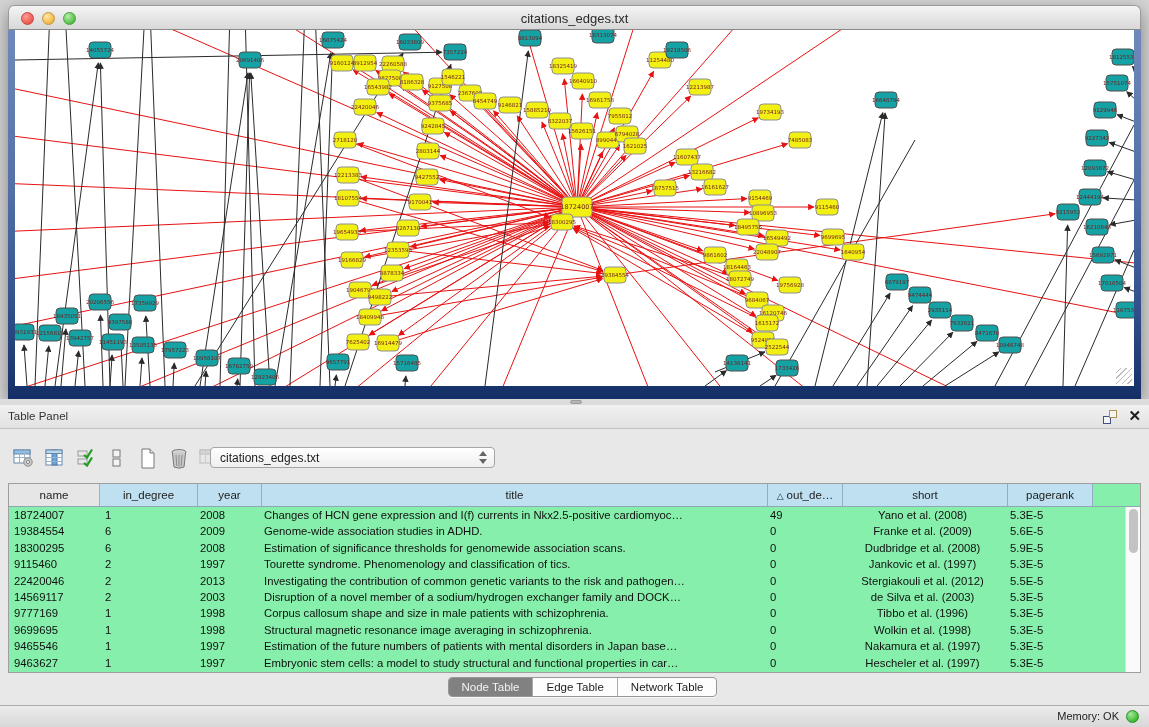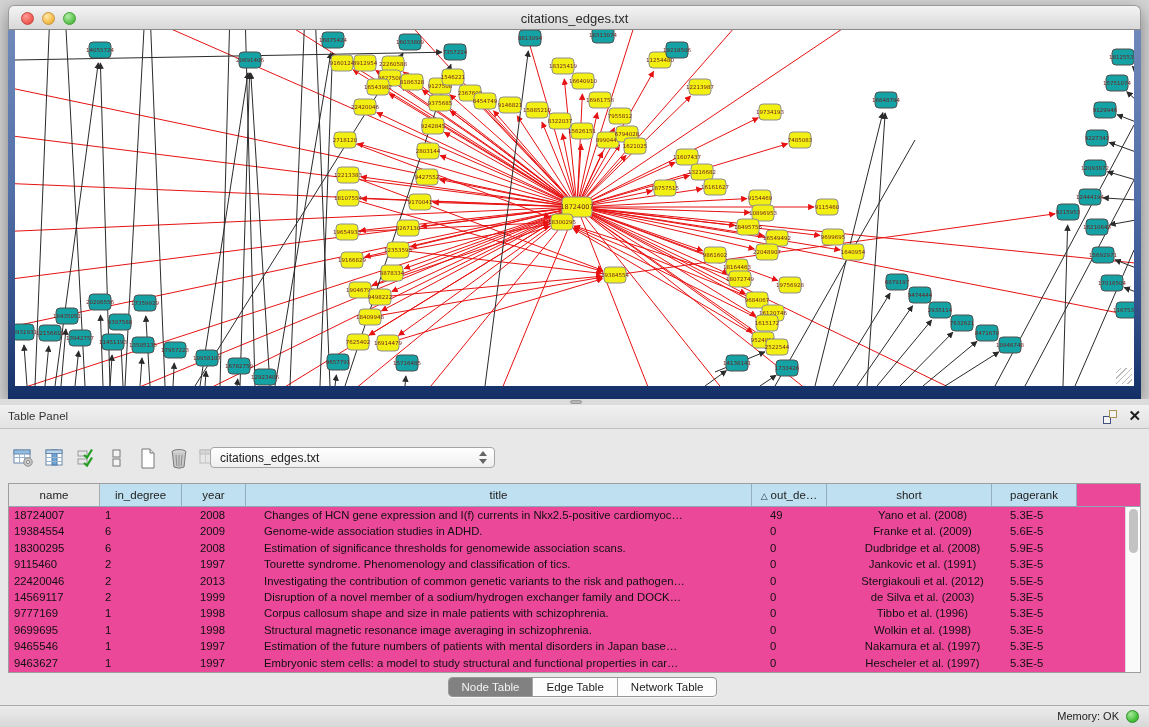--- a/index.html
+++ b/index.html
@@ -48,21 +48,21 @@
   .tb-btn svg { display:block; }
   .net-select { position:absolute; left:210px; top:4px; width:285px; height:21px; background:linear-gradient(#ffffff,#efefef);
     border:1px solid #a5a5a5; border-radius:4px; cursor:pointer; }
   .net-select .val { position:absolute; left:9px; top:3px; font-size:12px; color:#1c1c1c; }
   .spin { position:absolute; right:7px; top:3px; }
   .spin .up   { width:0; height:0; border-left:4px solid transparent; border-right:4px solid transparent; border-bottom:5px solid #666; margin-bottom:3px; }
   .spin .down { width:0; height:0; border-left:4px solid transparent; border-right:4px solid transparent; border-top:5px solid #666; }
 
   
   .table-wrap { position:absolute; left:8px; top:78px; width:1133px; height:190px;
-    background:#ec4899; border:1px solid #9e9e9e; }
+    background:#86efac; border:1px solid #9e9e9e; }
   .thead { display:flex; height:23px; border-bottom:1px solid #8fa6b5; }
   .th { flex:0 0 auto; background:#bfe0f0; border-right:1px solid #93aebf; text-align:center;
     font-size:11.5px; color:#1d1d1d; line-height:22px; overflow:hidden; white-space:nowrap; cursor:pointer; }
   .th.gray { background:#e6e6e6; border-right:1px solid #adadad; }
   .th .sort { font-size:9px; margin-right:3px; color:#234; }
   .tbody { position:absolute; left:0; top:23px; right:15px; bottom:0; overflow:hidden; }
   .tr { display:flex; height:16.4px; cursor:default; }
   .td { flex:0 0 auto; font-size:11.3px; color:#101010; line-height:16px;
     white-space:nowrap; overflow:hidden; padding-left:5px; }
   .td.center { text-align:center; padding-left:0; }
@@ -809,21 +809,21 @@
       <div class="spin">
           <div class="up"></div>
           <div class="down"></div>
         </div>
     </div>
   </div>
 
   <div class="table-wrap">
     <div class="thead" id="thead">
         <div class="th gray" style="width: 91px;"><span>name</span></div>
-        <div class="th" style="width: 82px;"><span>in_degree</span></div>
+        <div class="th" style="width: 98px;"><span>in_degree</span></div>
         <div class="th" style="width: 64px;"><span>year</span></div>
         <div class="th" style="width: 506px;"><span>title</span></div>
         <div class="th" style="width: 75px;"><span class="sort">△</span><span>out_de…</span></div>
         <div class="th" style="width: 165px;"><span>short</span></div>
         <div class="th" style="width: 85px;"><span>pagerank</span></div>
       </div>
     <div class="tbody" id="tbody">
         <div class="tr">
           <div class="td" style="width: 91px;">18724007</div>
           <div class="td" style="width: 95px;">1</div>
@@ -850,36 +850,36 @@
           <div class="td" style="width: 75px;">0</div>
           <div class="td center" style="width: 165px;">Dudbridge et al. (2008)</div>
           <div class="td" style="width: 85px;">5.9E-5</div>
         </div>
         <div class="tr">
           <div class="td" style="width: 91px;">9115460</div>
           <div class="td" style="width: 95px;">2</div>
           <div class="td" style="width: 64px;">1997</div>
           <div class="td" style="width: 506px;">Tourette syndrome. Phenomenology and classification of tics.</div>
           <div class="td" style="width: 75px;">0</div>
-          <div class="td center" style="width: 165px;">Jankovic et al. (1991)</div>
+          <div class="td center" style="width: 165px;">Jankovic et al. (1997)</div>
           <div class="td" style="width: 85px;">5.3E-5</div>
         </div>
         <div class="tr">
           <div class="td" style="width: 91px;">22420046</div>
           <div class="td" style="width: 95px;">2</div>
           <div class="td" style="width: 64px;">2013</div>
           <div class="td" style="width: 506px;">Investigating the contribution of common genetic variants to the risk and pathogen…</div>
           <div class="td" style="width: 75px;">0</div>
           <div class="td center" style="width: 165px;">Stergiakouli et al. (2012)</div>
           <div class="td" style="width: 85px;">5.5E-5</div>
         </div>
         <div class="tr">
           <div class="td" style="width: 91px;">14569117</div>
           <div class="td" style="width: 95px;">2</div>
-          <div class="td" style="width: 64px;">1999</div>
+          <div class="td" style="width: 64px;">2003</div>
           <div class="td" style="width: 506px;">Disruption of a novel member of a sodium/hydrogen exchanger family and DOCK…</div>
           <div class="td" style="width: 75px;">0</div>
           <div class="td center" style="width: 165px;">de Silva et al. (2003)</div>
           <div class="td" style="width: 85px;">5.3E-5</div>
         </div>
         <div class="tr">
           <div class="td" style="width: 91px;">9777169</div>
           <div class="td" style="width: 95px;">1</div>
           <div class="td" style="width: 64px;">1998</div>
           <div class="td" style="width: 506px;">Corpus callosum shape and size in male patients with schizophrenia.</div>

